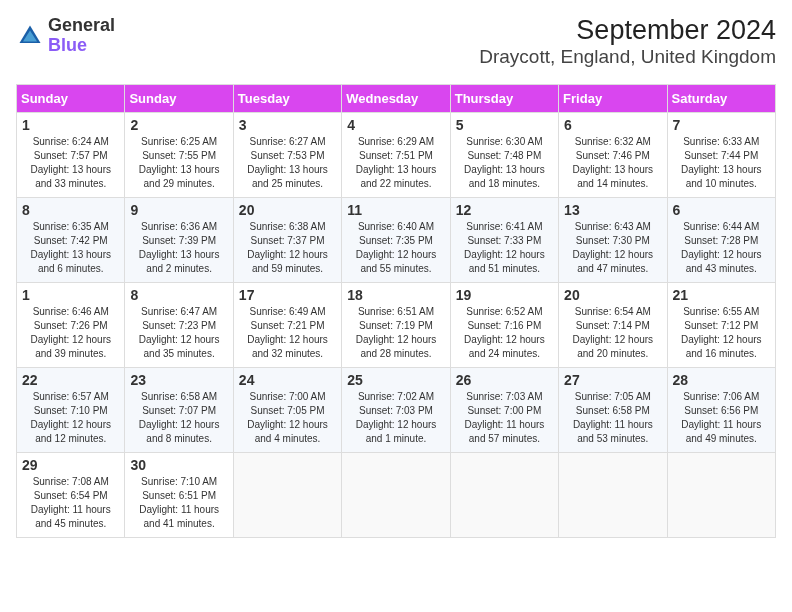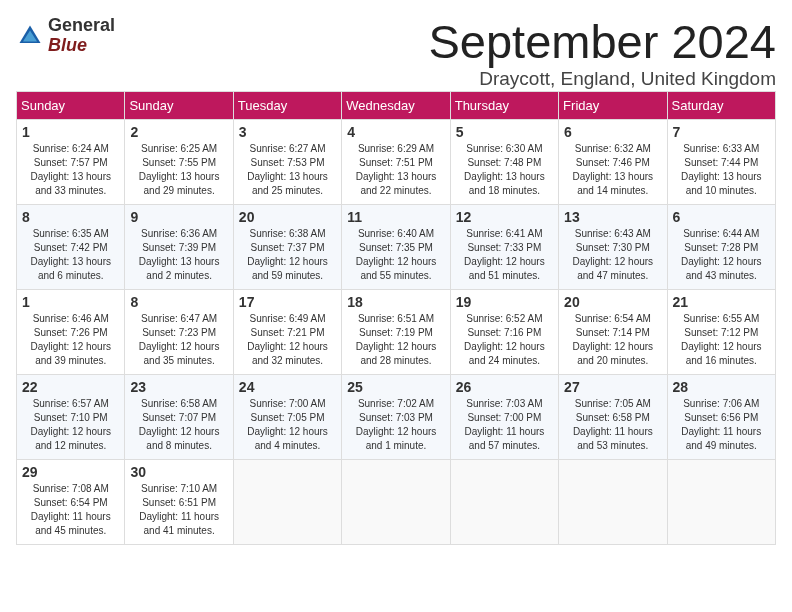--- a/index.html
+++ b/index.html
@@ -7,63 +7,63 @@
       font-family: Arial, sans-serif;
       background: #fff;
       width: 792px;
       min-height: 612px;
       padding: 16px;
     }
     .header {
       display: flex;
       justify-content: space-between;
       align-items: flex-start;
-      margin-bottom: 1px;
+      margin-bottom: 16px;
     }
     .logo {
       display: flex;
       align-items: center;
       gap: 4px;
     }
     .logo-text {
       font-size: 18px;
       font-weight: bold;
       line-height: 1.1;
     }
     .logo-general { color: #333; }
-    .logo-blue { color: #7f1d1d; font-style: italic; }
+    .logo-blue { color: #8b5cf6; }
     .logo-icon {
       width: 28px;
       height: 28px;
     }
     .title-block {
       text-align: right;
     }
     .month-title {
-      font-size: 47px;
+      font-size: 27px;
       font-weight: normal;
       color: #222;
       line-height: 1.1;
     }
     .location {
       font-size: 19px;
       color: #444;
     }
     .calendar {
       width: 100%;
       border-collapse: collapse;
       font-size: 11px;
     }
     .calendar th {
-      background-color: #be185d;
+      background-color: #d946ef;
       color: #fff;
       padding: 6px 4px;
       text-align: left;
       font-size: 13px;
-      font-weight: normal;
+      font-weight: bold;
       border: 1px solid #ddd;
     }
     .calendar td {
       border: 1px solid #ddd;
       vertical-align: top;
       padding: 4px 5px;
       width: 108px;
       height: 85px;
       color: #333;
       background: #fff;

